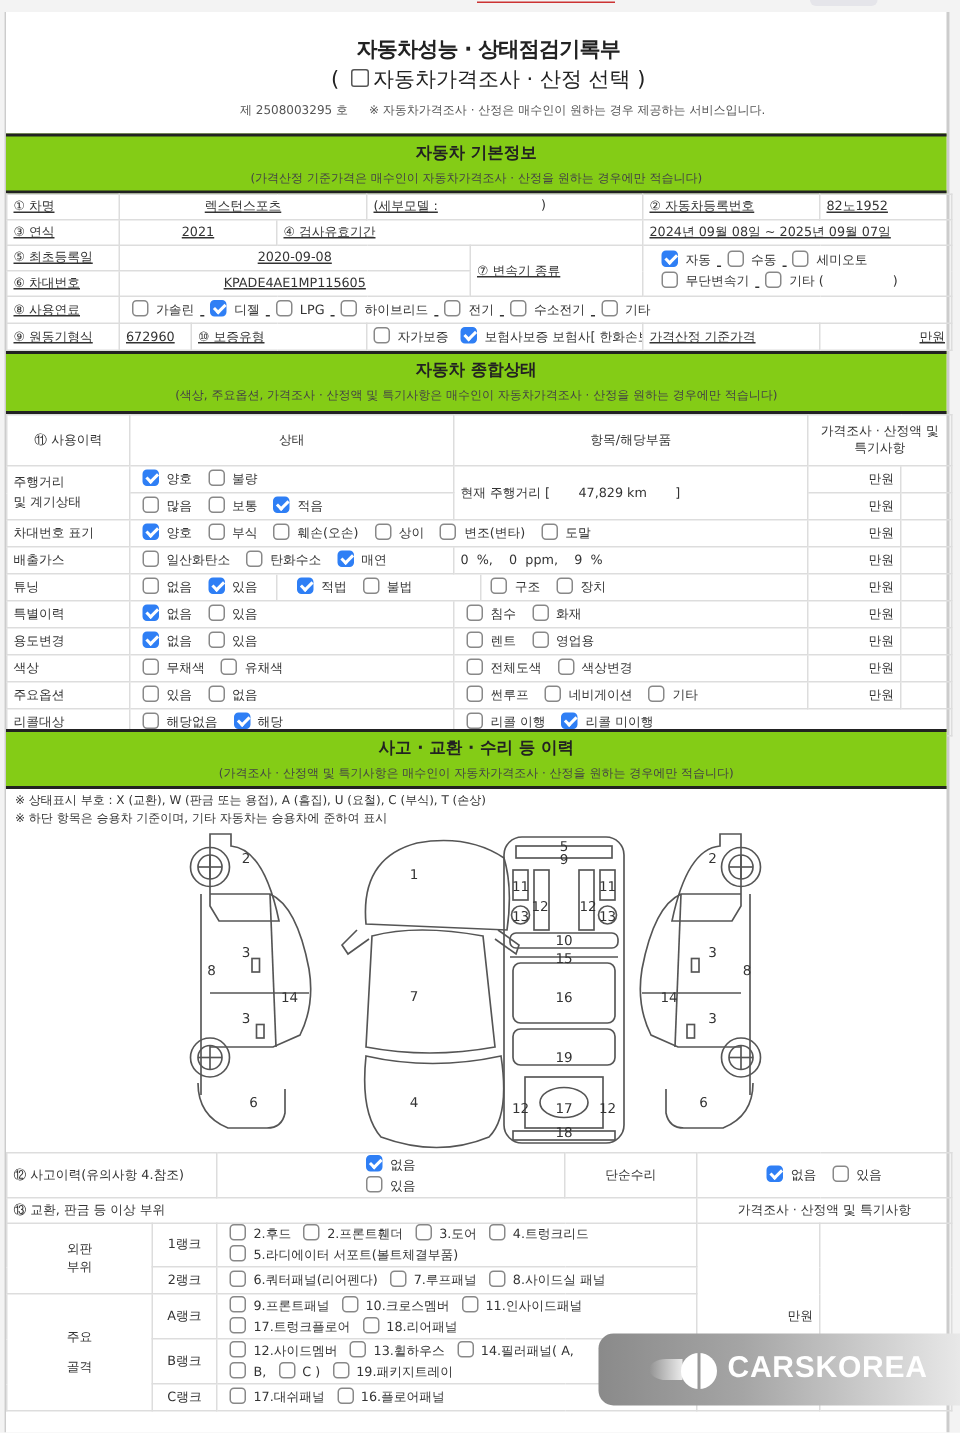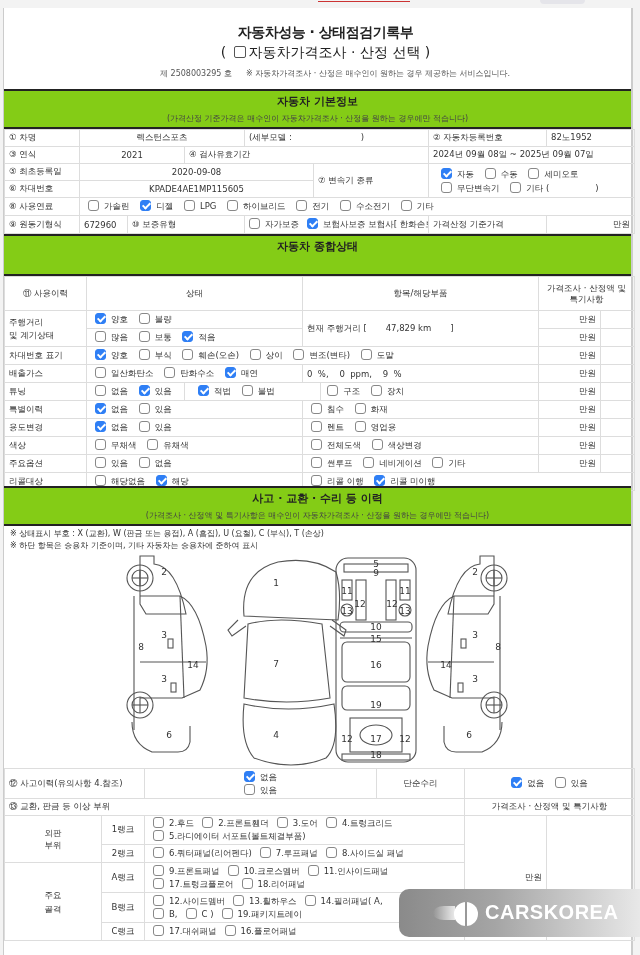--- a/index.html
+++ b/index.html
@@ -56,21 +56,21 @@
     </div>
     <div class="no">제 2508003295 호</div>
     <div class="note">※ 자동차가격조사 · 산정은 매수인이 원하는 경우 제공하는 서비스입니다.</div>
   </div>
 
   <div class="section-hd" style="top:81px;height:40px;">
     <div class="h">자동차 기본정보</div>
     <div class="s">(가격산정 기준가격은 매수인이 자동차가격조사 · 산정을 원하는 경우에만 적습니다)</div>
   </div>
 
-  <table style="top:121px;">
+  <table style="top:121px;text-decoration:underline;">
     <colgroup>
         <col style="width:75px">
         <col style="width:48px">
         <col style="width:57px">
         <col style="width:60px">
         <col style="width:69px">
         <col style="width:115px">
         <col style="width:118px">
         <col style="width:88px">
       </colgroup>
@@ -128,20 +128,21 @@
         <span class="opt"><span class="cb"></span><span>자가보증</span></span><span class="opt"><span class="cb on"></span><span>보험사보증 보험사[ 한화손보 ]</span></span>
       </td>
       <td>가격산정 기준가격</td>
       <td class="r">만원</td>
     </tr>
   </tbody>
     </table>
 
   <div class="section-hd" style="top:226px;height:42px;">
     <div class="h">자동차 종합상태</div>
+    <div class="s">(색상, 주요옵션, 가격조사 · 산정액 및 특기사항은 매수인이 자동차가격조사 · 산정을 원하는 경우에만 적습니다)</div>
   </div>
 
   <table style="top:268px;">
     <colgroup>
         <col style="width:82px">
         <col style="width:216px">
         <col style="width:236px">
         <col style="width:62px">
         <col style="width:34px">
       </colgroup>
@@ -422,21 +423,21 @@
       <td rowspan="5" class="r">만원</td>
       <td rowspan="5"></td>
     </tr>
     <tr style="height:18px">
       <td class="c">2랭크</td>
       <td colspan="2">
         <span class="opt"><span class="cb"></span><span>6.쿼터패널(리어펜다)</span></span><span class="opt"><span class="cb"></span><span>7.루프패널</span></span><span class="opt"><span class="cb"></span><span>8.사이드실 패널</span></span>
       </td>
     </tr>
     <tr style="height:30px">
-      <td rowspan="3" class="c" style="white-space:pre-line;line-height:14px">주요
+      <td rowspan="3" class="c" style="white-space:pre-line;line-height:20px">주요
 골격</td>
       <td class="c">A랭크</td>
       <td colspan="2" style="line-height:13px">
         <div><span class="opt"><span class="cb"></span><span>9.프론트패널</span></span><span class="opt"><span class="cb"></span><span>10.크로스멤버</span></span><span class="opt"><span class="cb"></span><span>11.인사이드패널</span></span></div>
         <div><span class="opt"><span class="cb"></span><span>17.트렁크플로어</span></span><span class="opt"><span class="cb"></span><span>18.리어패널</span></span></div>
       </td>
     </tr>
     <tr style="height:30px">
       <td class="c">B랭크</td>
       <td colspan="2" style="line-height:13px">

